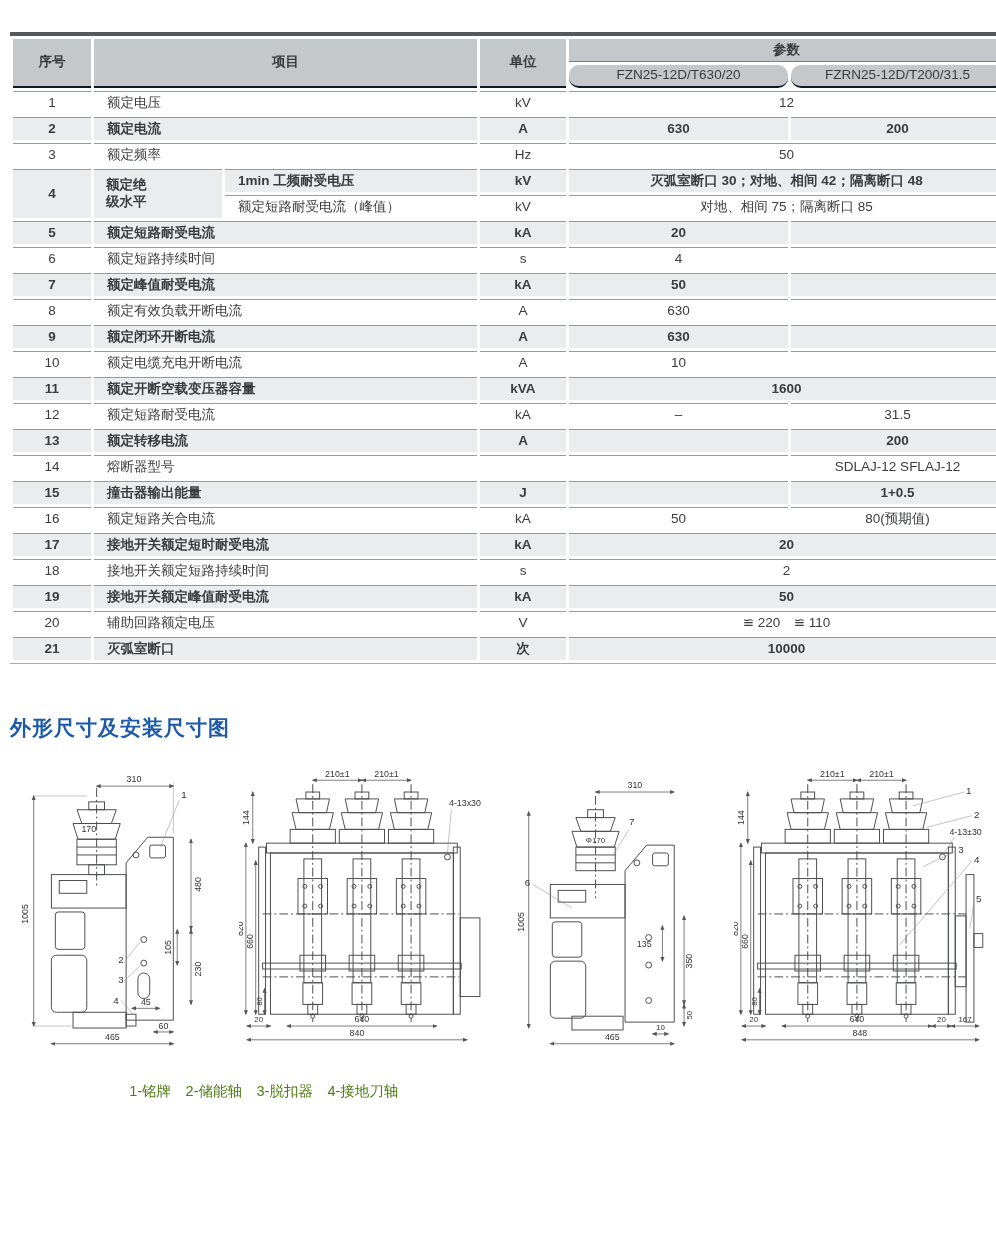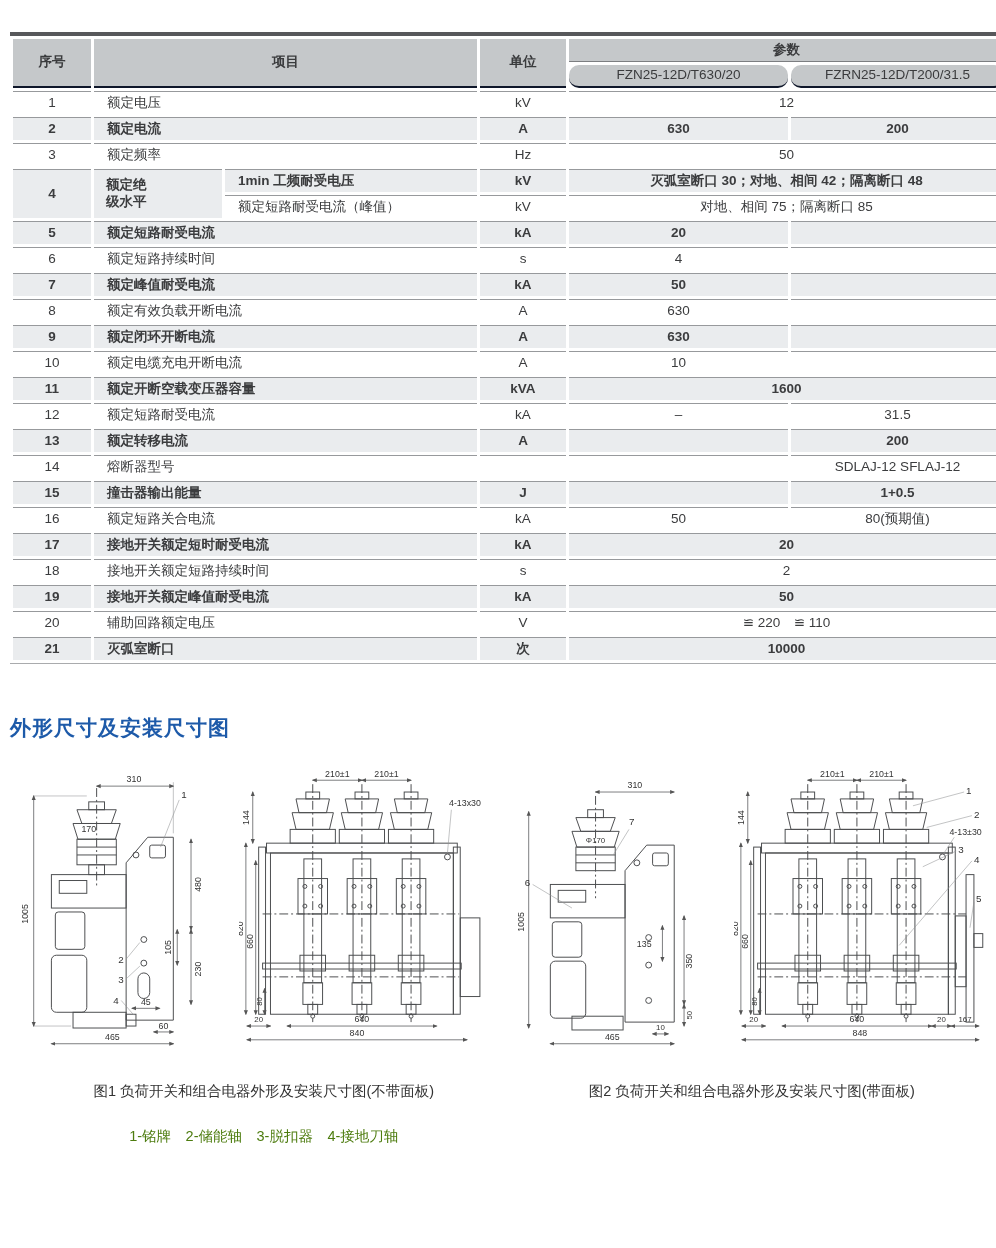--- a/index.html
+++ b/index.html
@@ -415,19 +415,15 @@
         <text class="dt" x="252" y="68" text-anchor="end">4-13±30</text>
         <text class="ct" x="236" y="26">1</text>
         <text class="ct" x="244" y="50">2</text>
         <text class="ct" x="228" y="86">3</text>
         <text class="ct" x="244" y="96">4</text>
         <text class="ct" x="246" y="136">5</text>
       </g>
     </svg>
   </div>
 
-  <div class="caps">
-    <div class="c1">图1 负荷开关和组合电器外形及安装尺寸图(不带面板)</div>
-    <div class="c2">图2 负荷开关和组合电器外形及安装尺寸图(带面板)</div>
-  </div>
   <div class="legend">1-铭牌　2-储能轴　3-脱扣器　4-接地刀轴</div>
 
 </div>
 
 </body></html>

